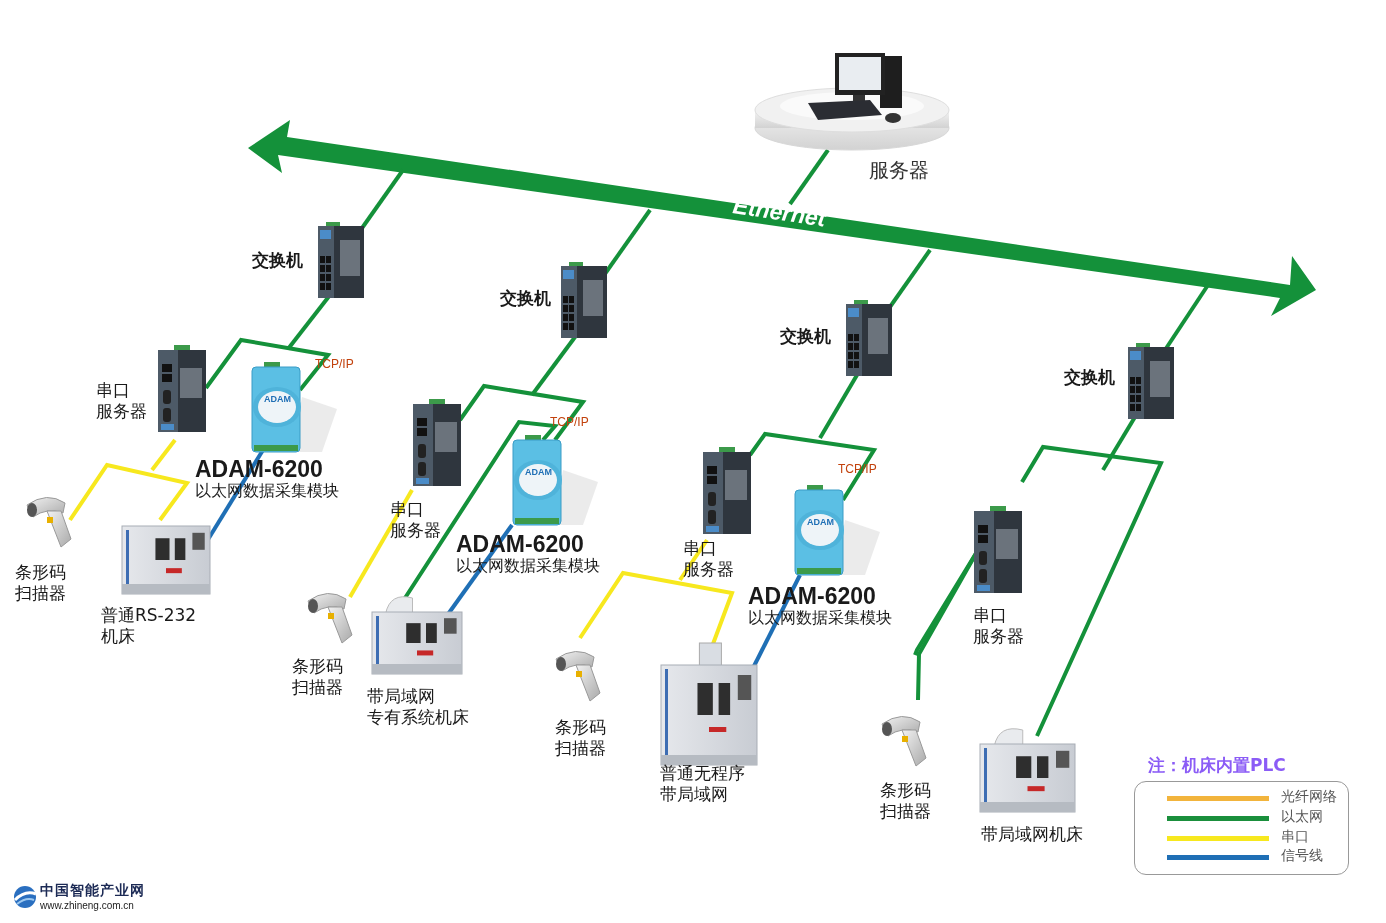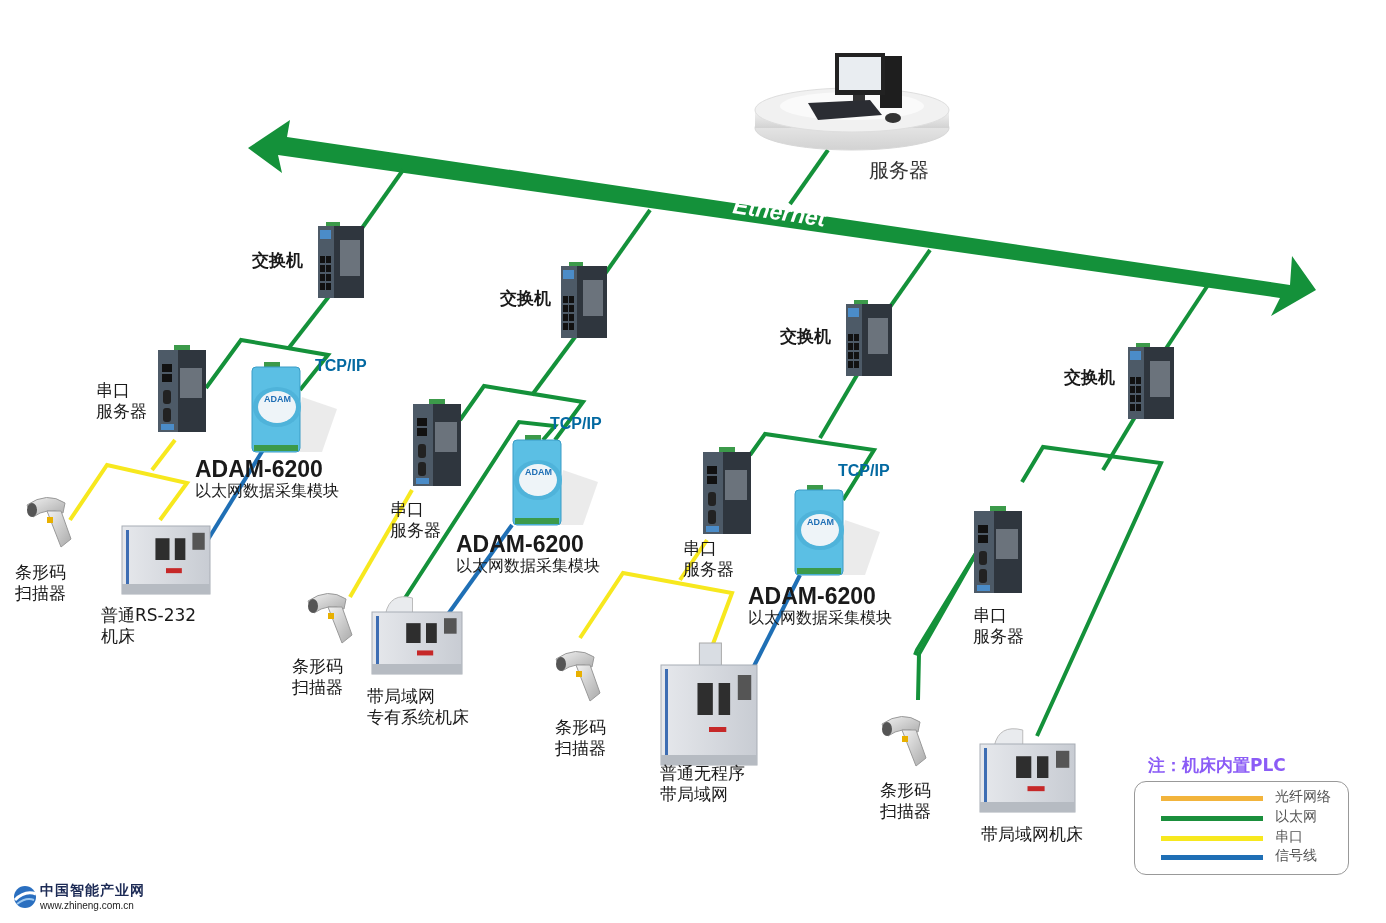--- a/index.html
+++ b/index.html
@@ -2,27 +2,27 @@
 <html><head>
 <meta charset="utf-8">
 <style>
   html, body { margin: 0; padding: 0; background: #ffffff; }
   body { width: 1386px; height: 923px; position: relative; overflow: hidden;
          font-family: "DejaVu Sans", "Liberation Sans", sans-serif; }
   #stage { position: absolute; left: 0; top: 0; width: 1386px; height: 923px; }
   .lbl { position: absolute; color: #1a1a1a; font-weight: bold; font-size: 17px; line-height: 21px; text-align: left; white-space: nowrap; }
   .lbl.plain { font-weight: normal; }
   .lbl.server { font-size: 20px; color: #333; font-weight: normal; }
-  .tcp { position: absolute; font-weight: bold; font-size: 16px; color: #0369a1; font-family: "Liberation Sans", sans-serif; }
+  .tcp { position: absolute; font-weight: normal; font-size: 12px; color: #c2410c; font-family: "Liberation Sans", sans-serif; }
   .adam-title { font-size: 23px; font-family: "Liberation Sans", sans-serif; font-weight: bold; }
   .adam-sub { font-size: 16px; font-weight: normal; }
   .note { position: absolute; left: 1148px; top: 746px; font-size: 17px; font-weight: bold; color: #8b5cf6; margin-top: 8px; }
   .legend { position: absolute; left: 1134px; top: 781px; width: 213px; height: 92px;
             border: 1.5px solid #999; border-radius: 12px; background: #fff; }
-  .legend-row { position: absolute; left: 26px; height: 20px; width: 190px; }
+  .legend-row { position: absolute; left: 32px; height: 20px; width: 190px; }
   .legend-line { position: absolute; left: 0; top: 8px; width: 102px; height: 5px; }
   .legend-text { position: absolute; left: 114px; top: 0; font-size: 14px; color: #555; }
   .logo { position: absolute; left: 12px; top: 880px; width: 160px; height: 36px; }
   .logo-title { position: absolute; left: 28px; top: 2px; font-size: 14px; font-weight: bold; color: #1c2a55; letter-spacing: 1px; }
   .logo-url { position: absolute; left: 28px; top: 20px; font-size: 10px; color: #222; font-family: "Liberation Sans", sans-serif; }
   .logo-mark { position: absolute; left: 0; top: 4px; width: 26px; height: 26px; }
 </style>
 </head>
 <body>
 

